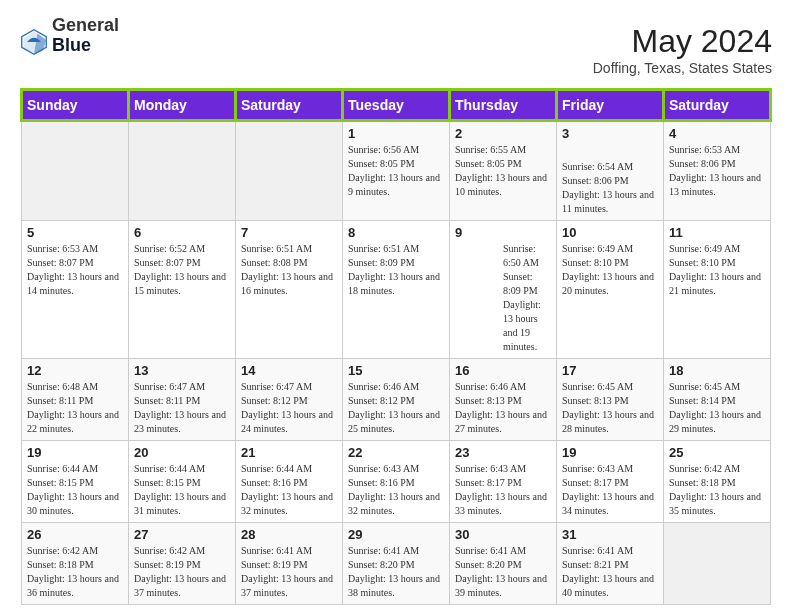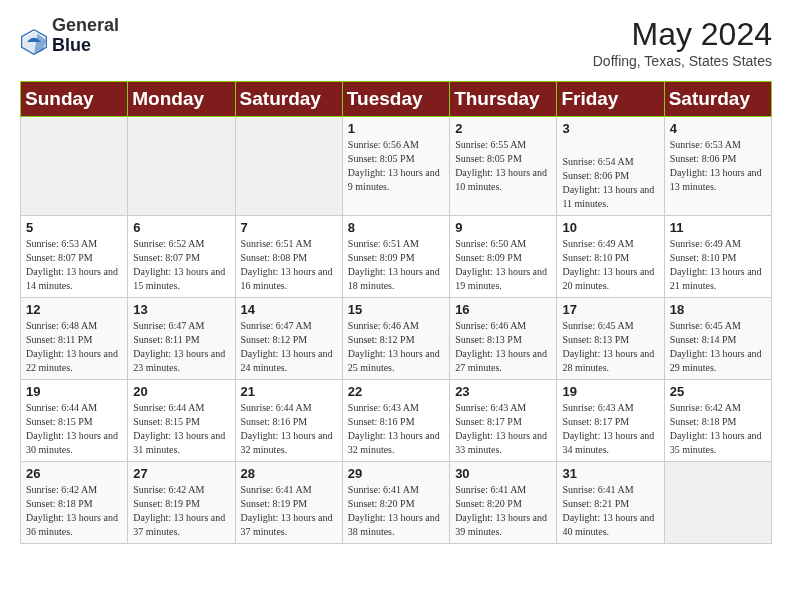--- a/index.html
+++ b/index.html
@@ -27,43 +27,44 @@
       line-height: 1.1;
     }
     .logo-text .general { color: #333; }
     .logo-text .blue { color: #0f172a; }
     .logo-icon {
       width: 28px;
       height: 28px;
     }
     .title-block {
       text-align: right;
+      margin-top: 7px;
     }
     .month-year {
       font-size: 32px;
       font-weight: normal;
       color: #222;
     }
     .location {
       font-size: 14px;
       color: #444;
     }
     table {
       width: 100%;
       border-collapse: collapse;
       table-layout: fixed;
     }
     thead tr th {
-      background-color: #7f1d1d;
+      background-color: #6d28d9;
       color: #fff;
       padding: 6px 4px;
-      font-size: 19px;
+      font-size: 14px;
       font-weight: bold;
       text-align: left;
-      border: 1px solid #84cc16;
+      border: 3px solid #84cc16;
     }
     tbody tr td {
       border: 1px solid #ccc;
       vertical-align: top;
       padding: 4px 5px;
       font-size: 10.5px;
       color: #333;
       height: 78px;
       background: #fff;
     }
@@ -171,21 +172,21 @@
 Daylight: 13 hours and 16 minutes.</div>
         </td>
         <td>
           <span class="day-number">8</span>
           <div class="day-info" style="white-space: pre-line;">Sunrise: 6:51 AM
 Sunset: 8:09 PM
 Daylight: 13 hours and 18 minutes.</div>
         </td>
         <td>
           <span class="day-number">9</span>
-          <div class="day-info" style="white-space: pre-line;">Sunrise: 6:50 AM
+          <div class="day-info" style="white-space: pre-line; margin-left: 48px;">Sunrise: 6:50 AM
 Sunset: 8:09 PM
 Daylight: 13 hours and 19 minutes.</div>
         </td>
         <td>
           <span class="day-number">10</span>
           <div class="day-info" style="white-space: pre-line;">Sunrise: 6:49 AM
 Sunset: 8:10 PM
 Daylight: 13 hours and 20 minutes.</div>
         </td>
         <td>

